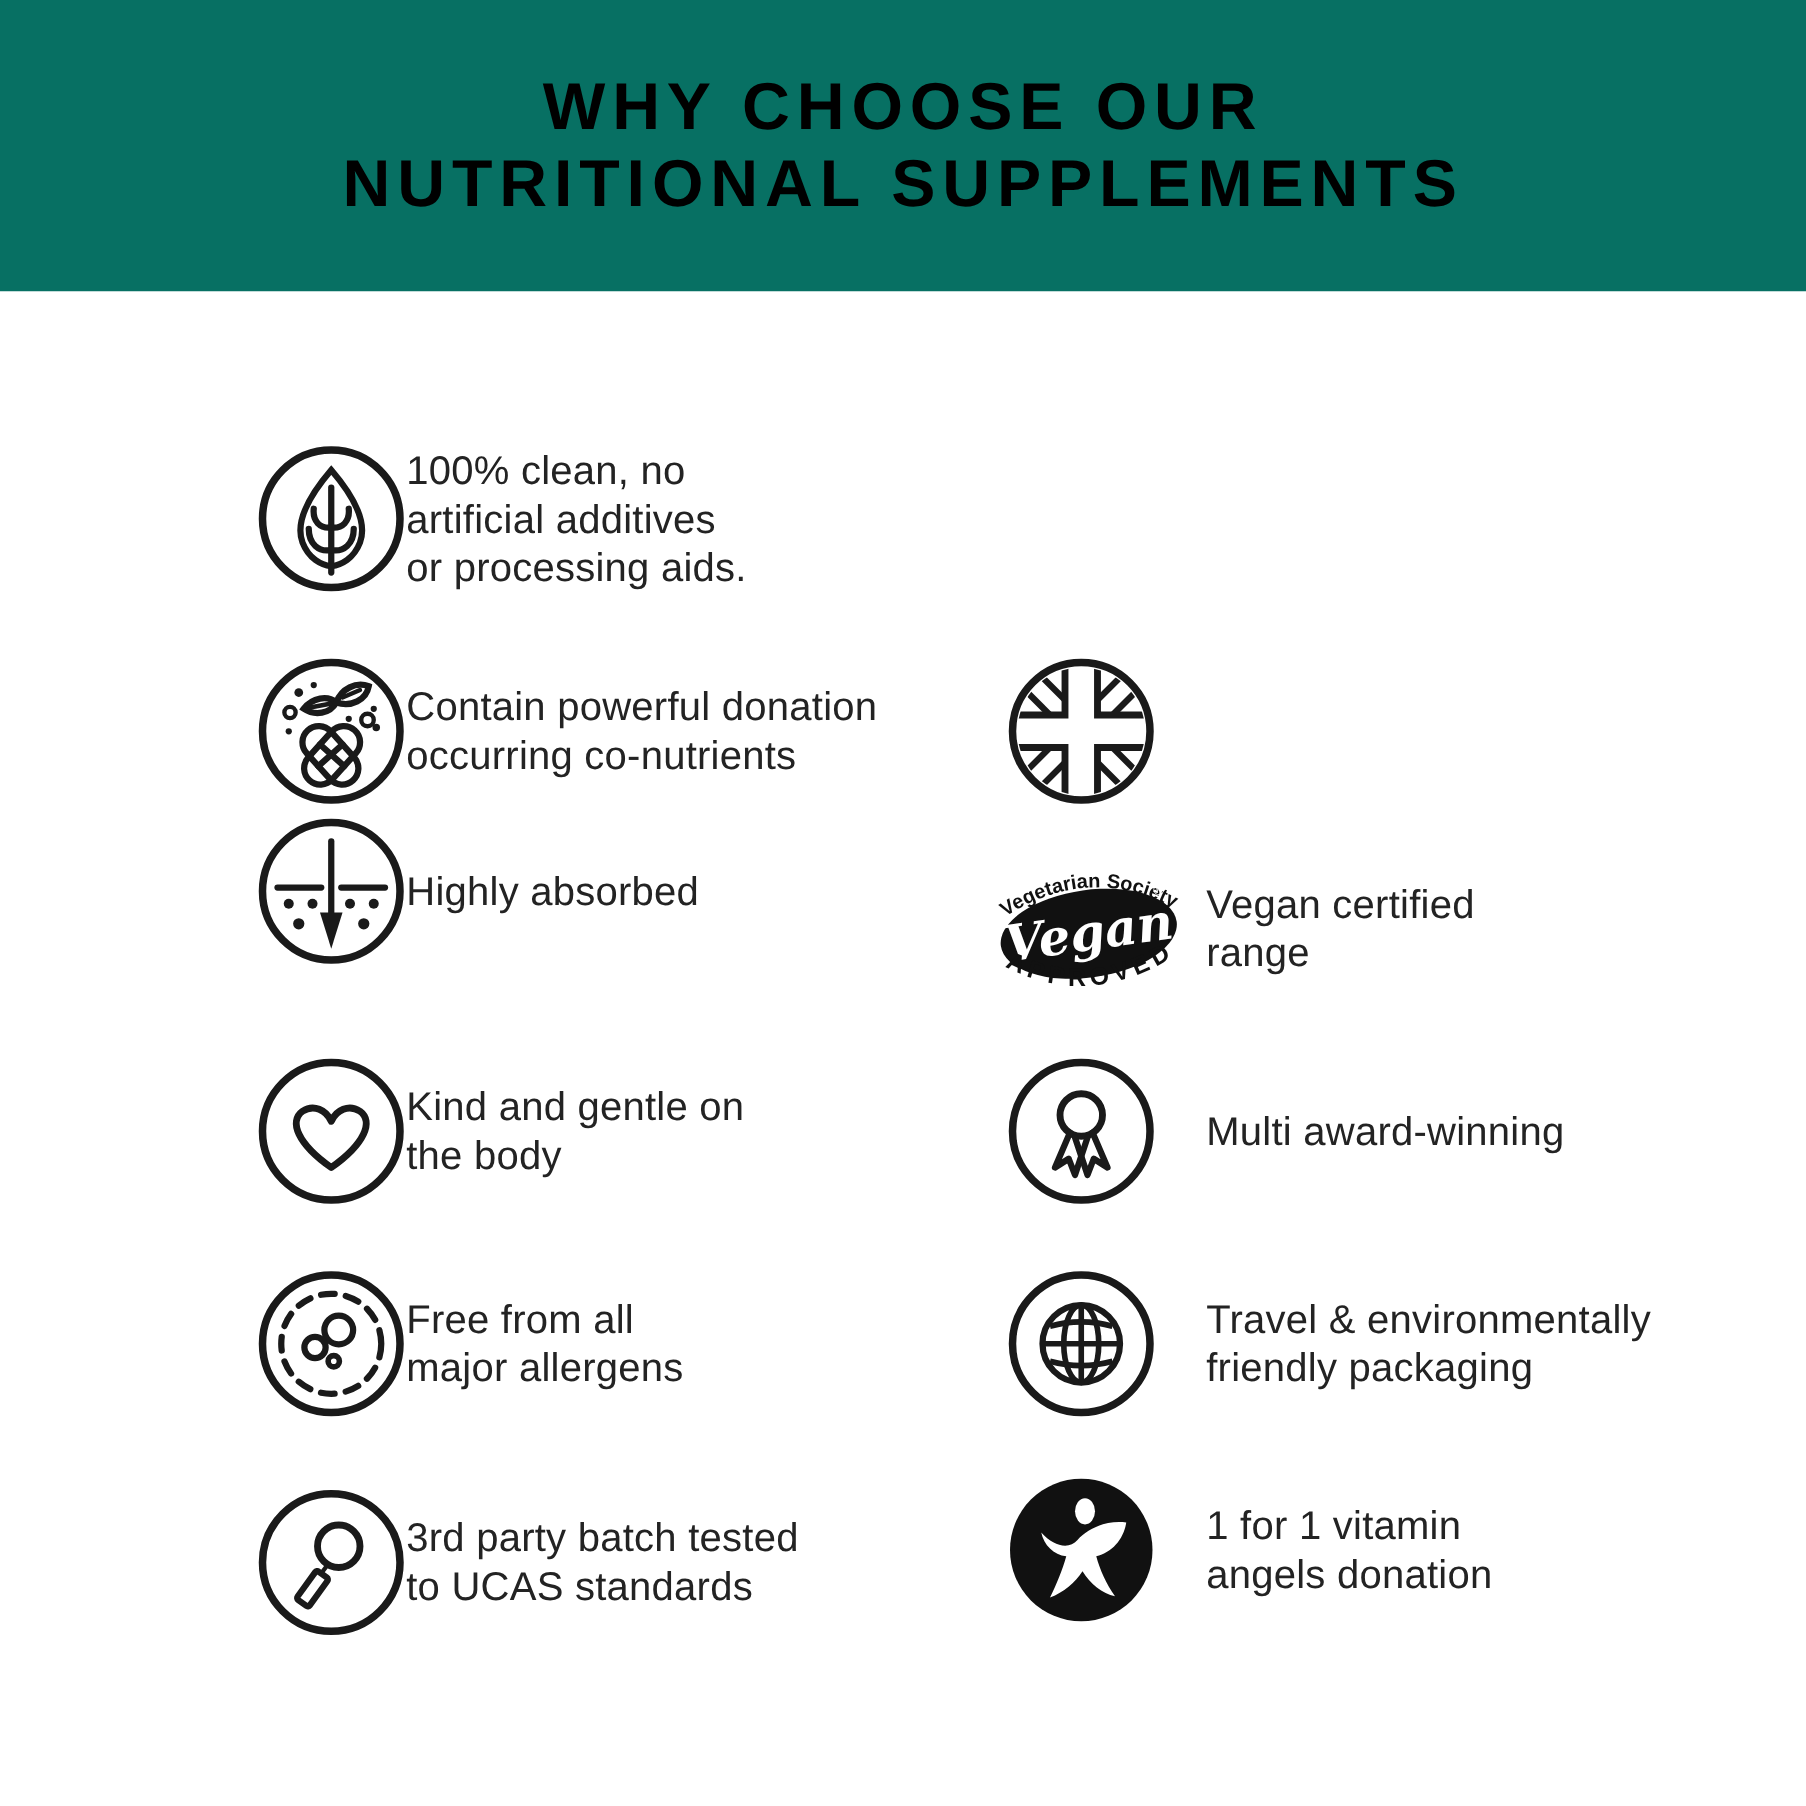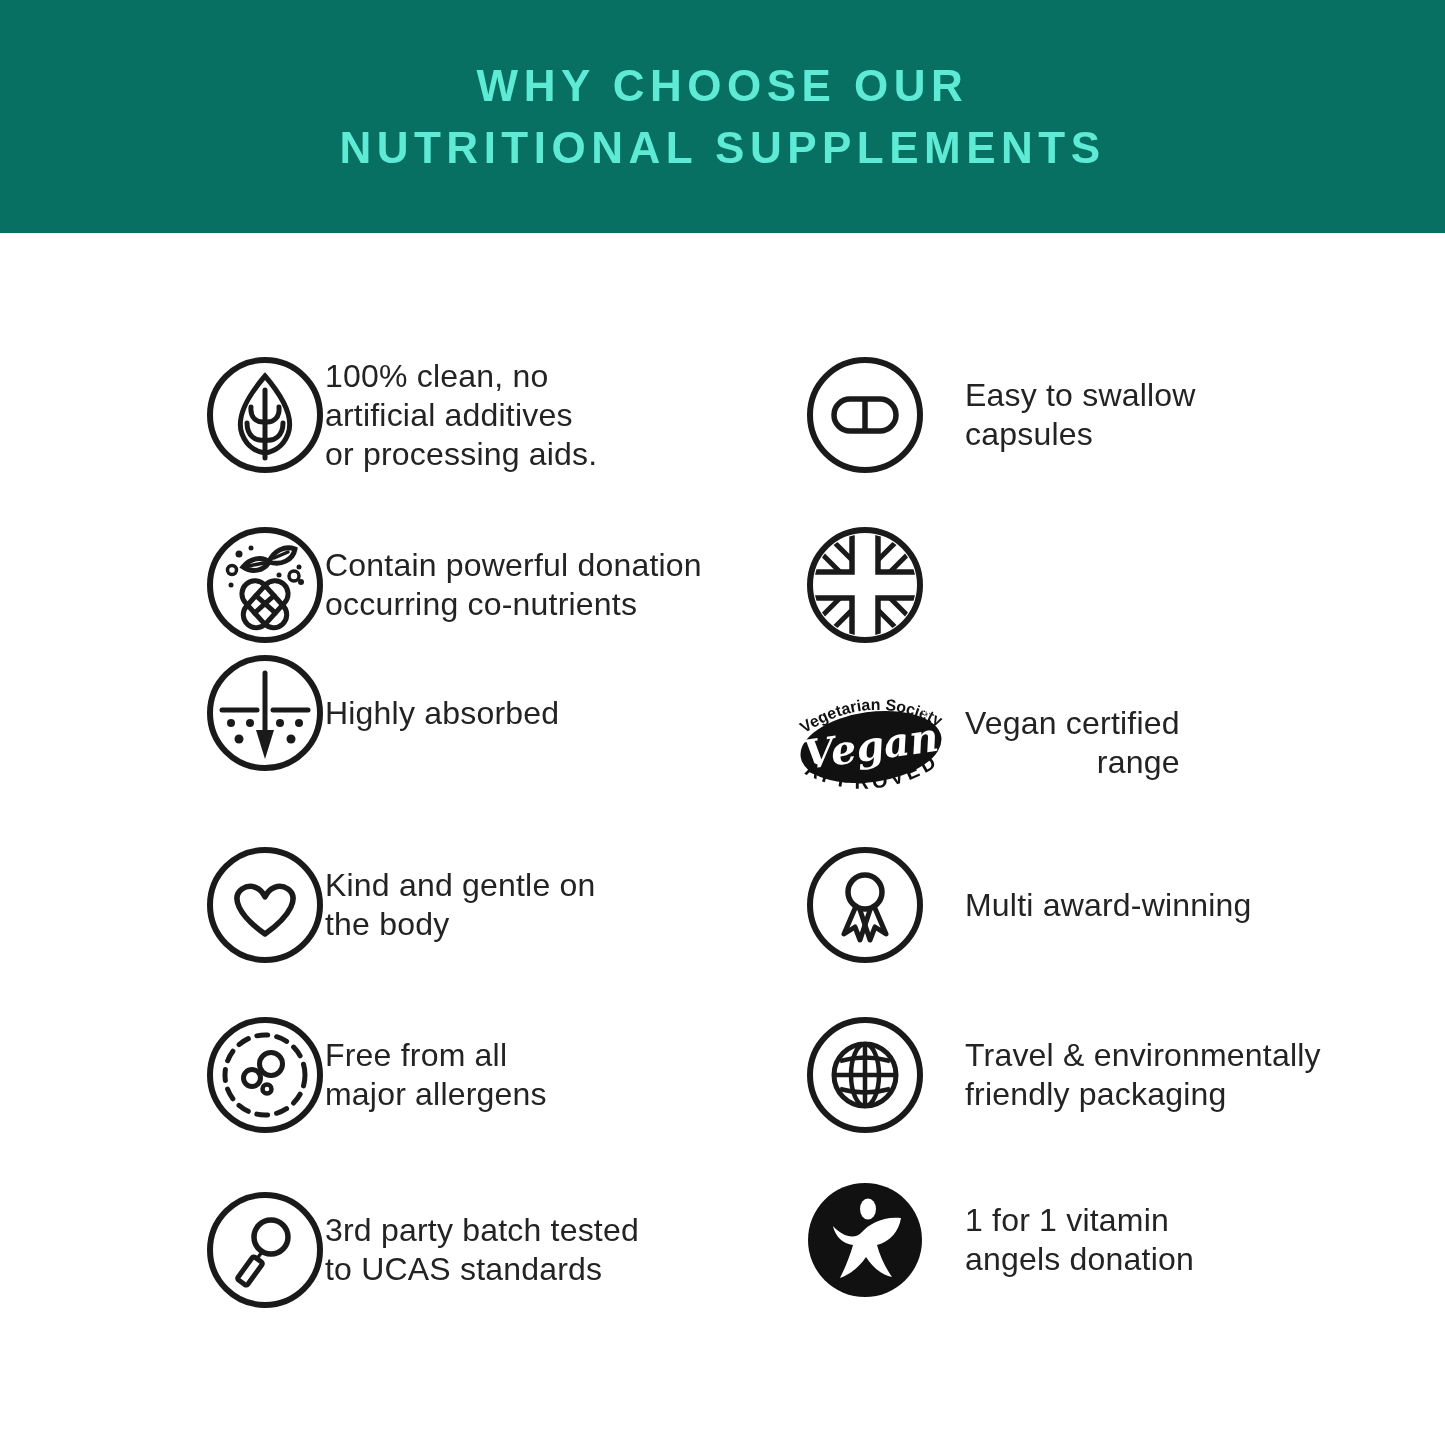--- a/index.html
+++ b/index.html
@@ -11,22 +11,22 @@
     overflow:hidden;
   }
   .banner{
     position:absolute;top:0;left:0;
     width:1445px;height:233px;
     background:#077063;
     display:flex;flex-direction:column;
     align-items:center;justify-content:center;
   }
   .banner .h-line{
-    color:#5eead4;
-    font-size:44px;
+    color:#000000;
+    font-size:53px;
     font-weight:700;
     letter-spacing:5.5px;
     line-height:62px;
     text-align:center;
     white-space:nowrap;
   }
   .feature{
     position:absolute;
     display:flex;
     align-items:center;
@@ -40,21 +40,21 @@
     font-size:32px;
     line-height:39px;
     letter-spacing:0.2px;
     color:#232323;
     font-weight:500;
   }
   .col-left .label{}
   .col-right .label{margin-left:40px;}
   .vegan-item{height:130px;}
   .vegan-item .icon{width:180px;height:128px;margin-left:-24px;}
-  .vegan-item .label{margin-left:4px;text-align:right;}
+  .vegan-item .label{margin-left:4px;}
 </style>
 </head>
 <body>
 
 <div class="page">
 
   <header class="banner">
     <div class="h-line">WHY CHOOSE OUR</div>
     <div class="h-line">NUTRITIONAL SUPPLEMENTS</div>
   </header>
@@ -170,31 +170,20 @@
         <line x1="57" y1="62" x2="51" y2="70" stroke="#1a1a1a" stroke-width="3.5"></line>
         <g transform="rotate(36 45 81)">
           <rect x="39" y="67" width="12" height="28" rx="2" fill="none" stroke="#1a1a1a" stroke-width="5"></rect>
         </g>
       </svg>
     </span>
     <p class="label">3rd party batch tested
 to UCAS standards</p>
   </div>
 
-  <div class="feature col-right" style="left:805px;top:355px">
-    <span class="icon">
-      <svg viewBox="0 0 120 120" width="120" height="120">
-        <circle cx="60" cy="60" r="55" fill="none" stroke="#1a1a1a" stroke-width="6"></circle>
-        <rect x="29" y="44" width="62" height="32" rx="16" fill="none" stroke="#1a1a1a" stroke-width="5.5"></rect>
-        <line x1="60" y1="44" x2="60" y2="76" stroke="#1a1a1a" stroke-width="5.5"></line>
-      </svg>
-    </span>
-    <p class="label">Easy to swallow
-capsules</p>
-  </div>
 
   <div class="feature col-right" style="left:805px;top:525px">
     <span class="icon">
       <svg viewBox="0 0 120 120" width="120" height="120">
         <defs>
             <clipPath id="ukclip">
               <circle cx="60" cy="60" r="51"></circle>
             </clipPath>
           </defs>
         <circle cx="60" cy="60" r="55" fill="none" stroke="#1a1a1a" stroke-width="6"></circle>

